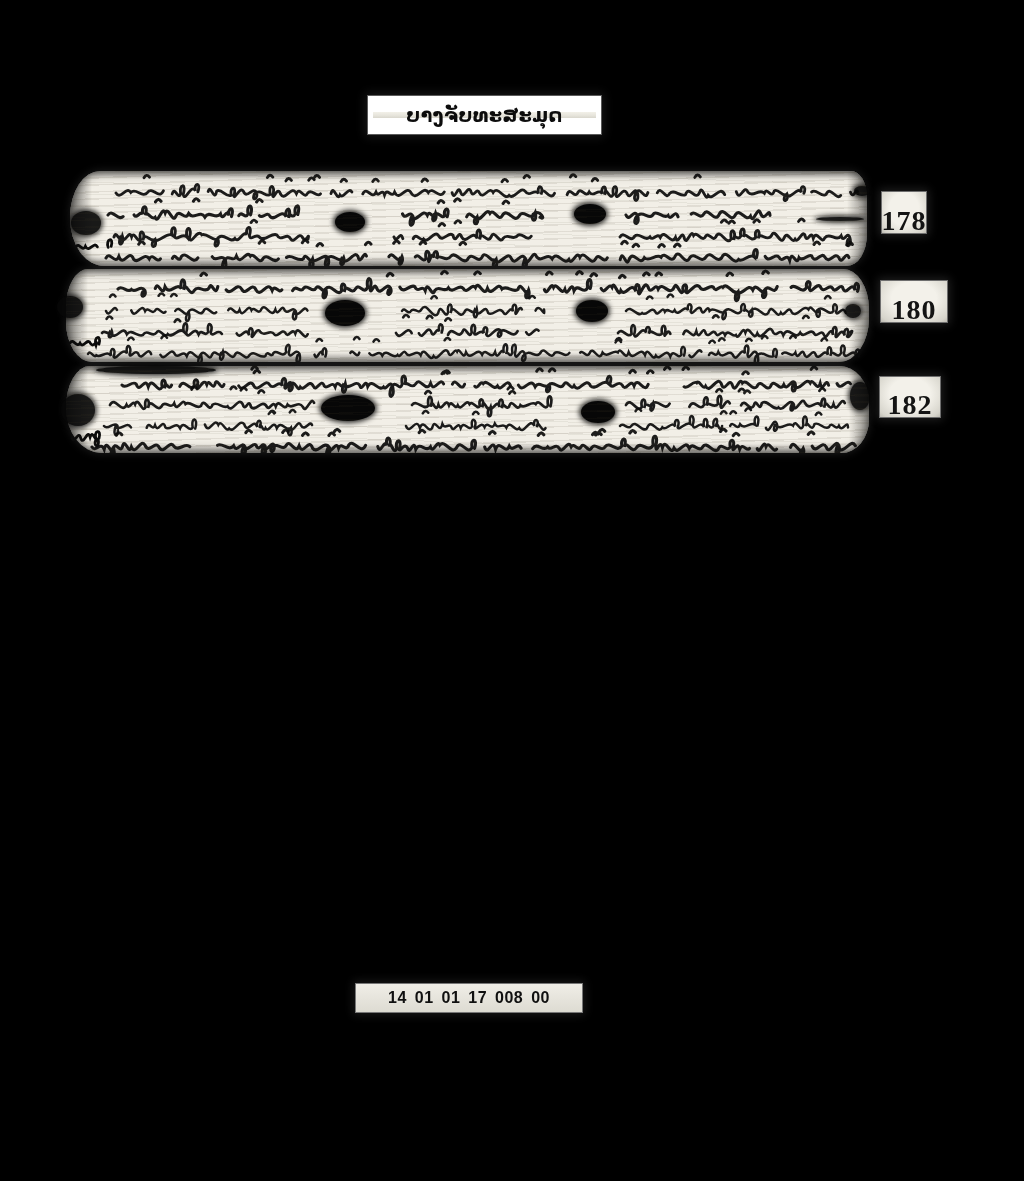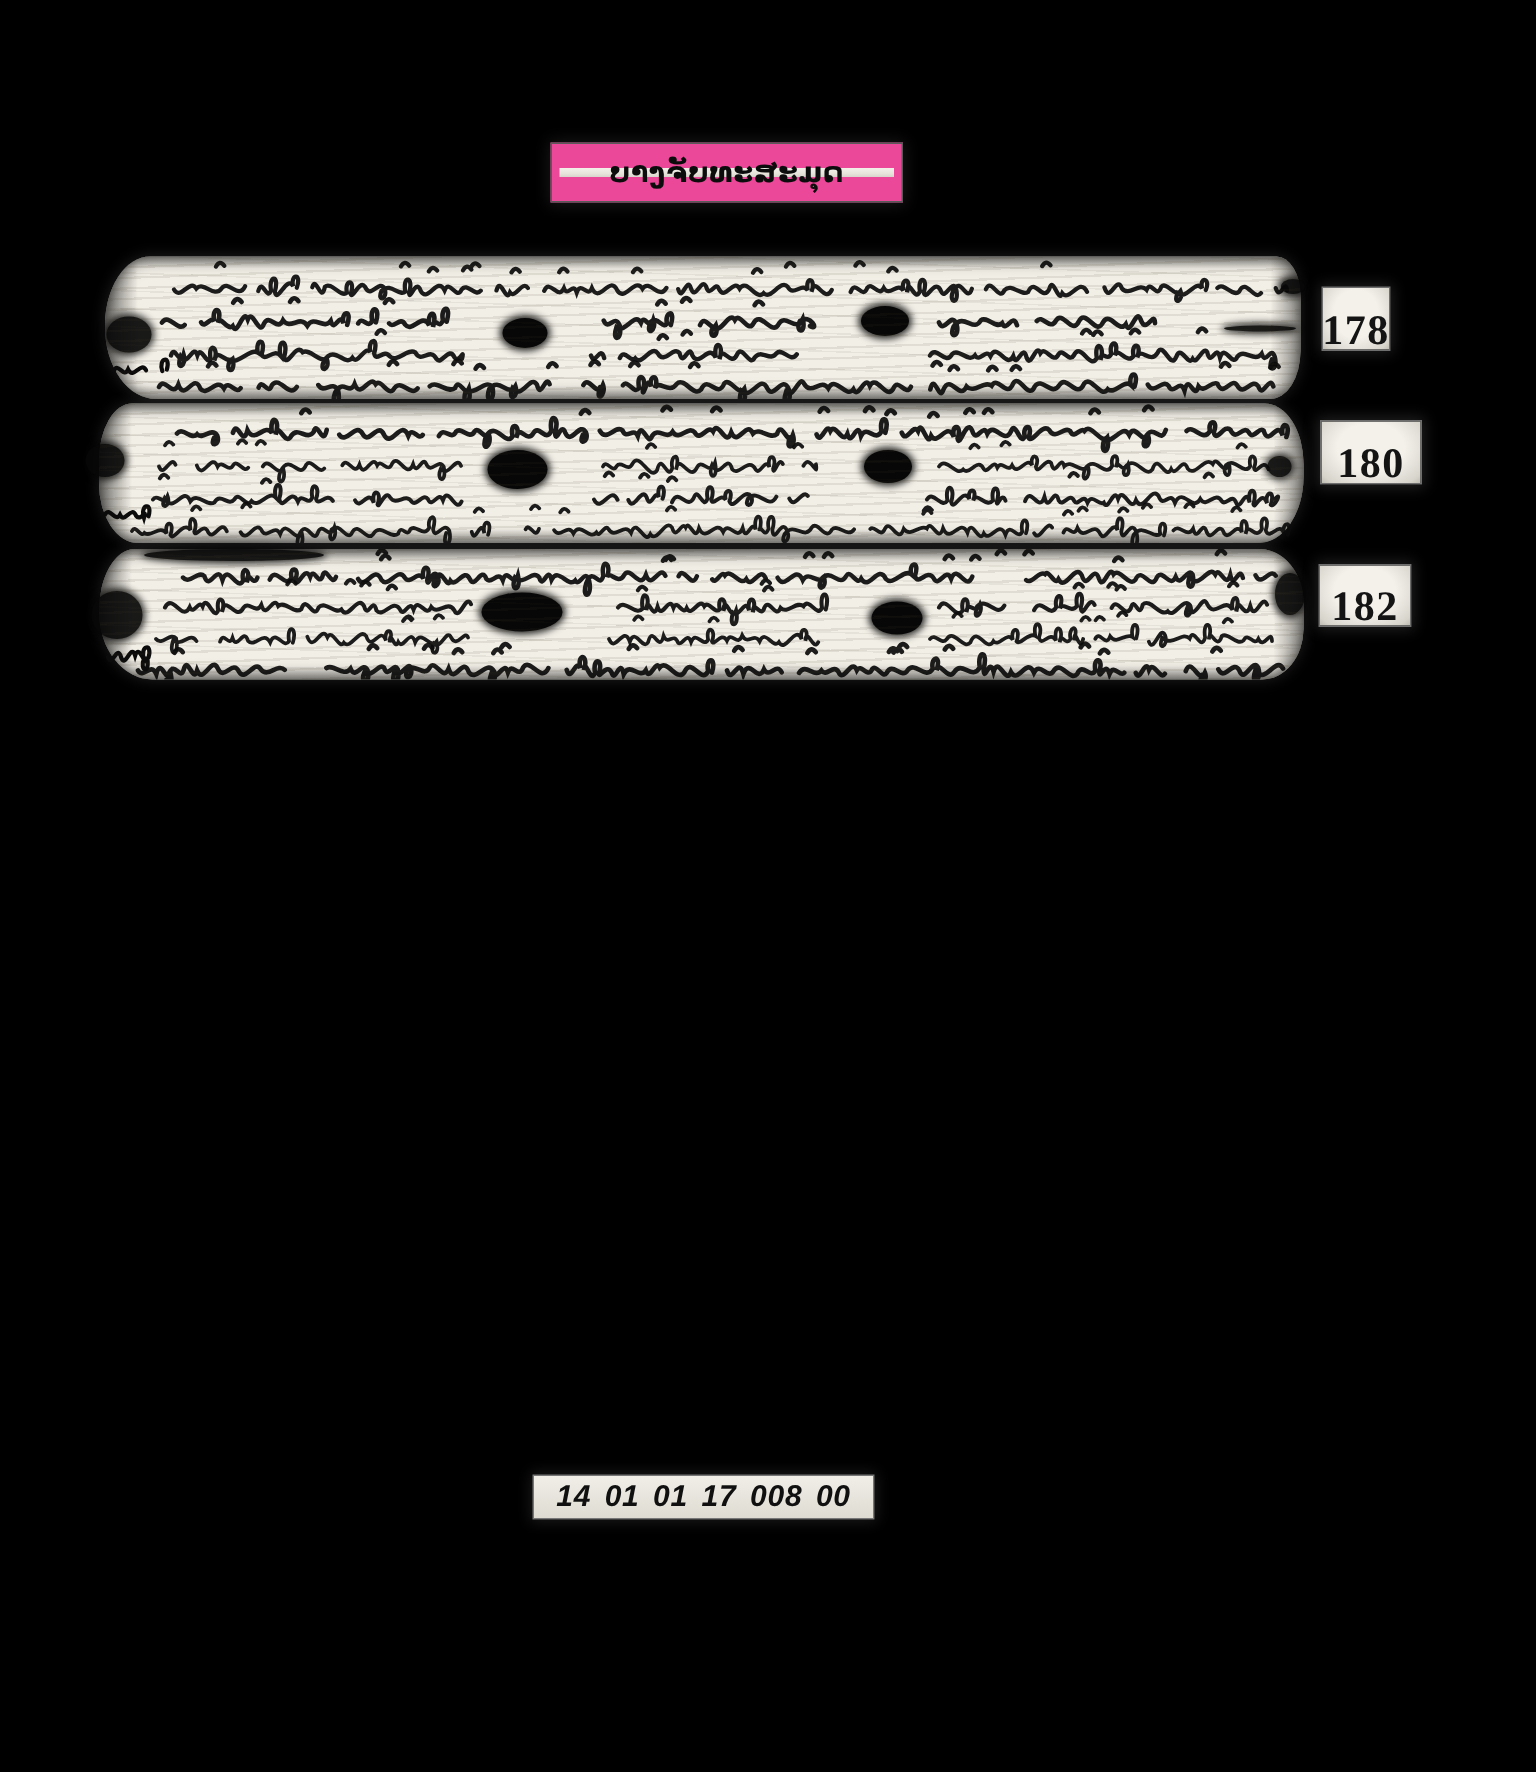--- a/index.html
+++ b/index.html
@@ -3,21 +3,21 @@
 <meta charset="utf-8">
 <style>
   html,body{margin:0;padding:0;background:#000;}
   .canvas{
     position:relative;width:1024px;height:1181px;background:#000;overflow:hidden;
     font-family:"Liberation Sans",sans-serif;
   }
   
   .plate-frame{
     position:absolute;left:367px;top:95px;width:235px;height:40px;
-    background:#ec4899;border:1px solid #5a5a5a;box-sizing:border-box;padding:16px 5px;
+    background:#ffffff;border:1px solid #5a5a5a;box-sizing:border-box;padding:16px 5px;
     box-shadow:0 0 10px 2px rgba(130,130,130,.18);
   }
   .plate{
     width:100%;height:100%;background:linear-gradient(180deg,#f2f0e8 0%,#e6e4db 60%,#d8d6cc 100%);
     display:flex;align-items:center;justify-content:center;
     color:#0c0c0c;font-weight:bold;font-size:19px;letter-spacing:.5px;
     font-family:"DejaVu Sans","Liberation Sans",sans-serif;
   }
   .tag{
     position:absolute;
@@ -30,21 +30,21 @@
     font-family:"Liberation Serif",serif;font-weight:600;font-size:28px;color:#141414;
     line-height:1;letter-spacing:1px;margin-top:16px;
   }
   .catalog{
     position:absolute;left:355px;top:983px;width:228px;height:30px;
     background:linear-gradient(180deg,#f0eee7,#dddbd2);border:1px solid #777;box-sizing:border-box;
     display:flex;align-items:center;justify-content:center;
     box-shadow:0 0 9px 2px rgba(140,140,140,.18);
   }
   .catalog .num{
-    font-style:italic;font-weight:700;font-size:20px;color:#101010;
+    font-weight:700;font-size:16px;color:#101010;
     letter-spacing:.5px;word-spacing:3px;white-space:nowrap;
   }
   
   .leaf{
     position:absolute;background:#f2efe7;
     box-shadow:inset 0 5px 12px -5px rgba(0,0,0,.75),
                inset 0 -5px 12px -5px rgba(0,0,0,.65),
                0 0 10px rgba(160,160,160,.20);
   }
   .leaf::before{ 

